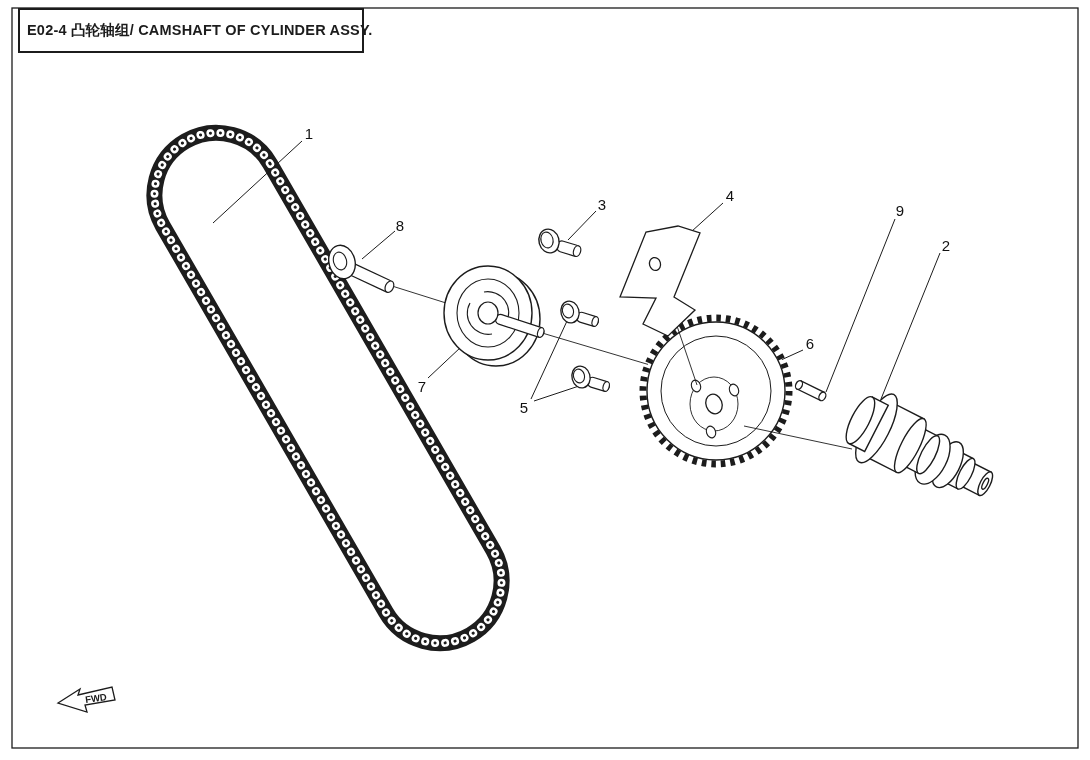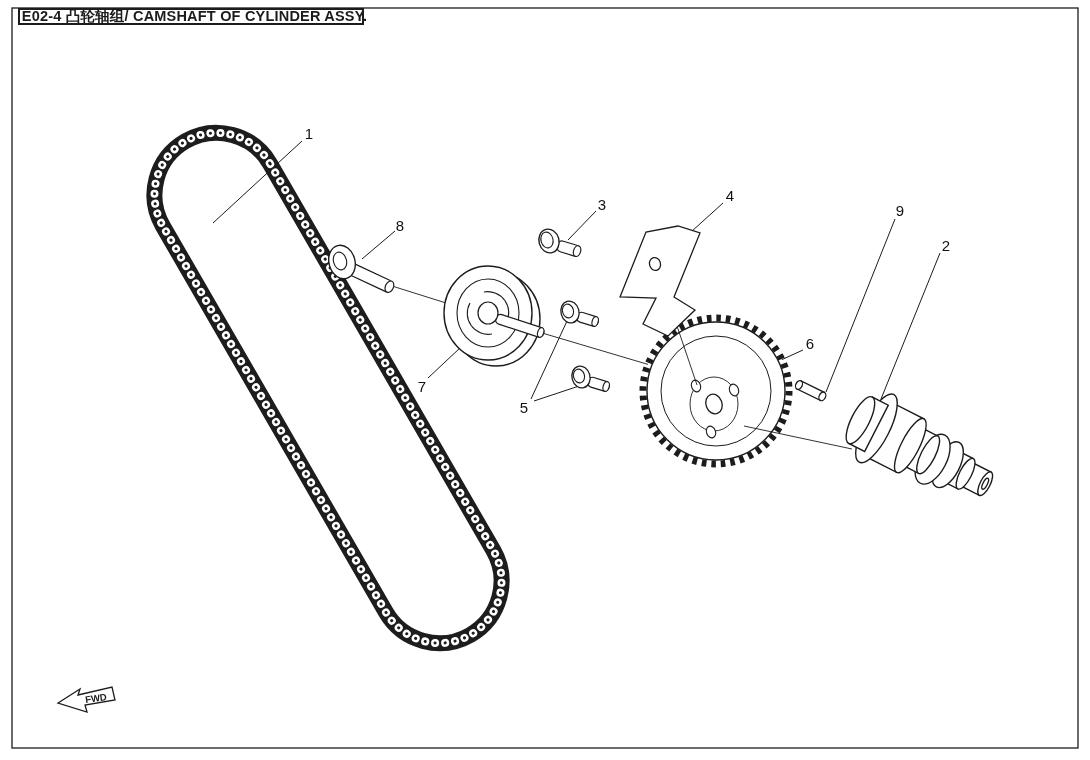--- a/index.html
+++ b/index.html
@@ -1,23 +1,23 @@
 <!DOCTYPE html>
 <html style="--ink: #1c1c1c; --bg: #ffffff;"><head>
 <meta charset="utf-8">
 <style>
   :root { --ink: #1c1c1c; --bg: #ffffff; }
   * { margin: 0; padding: 0; box-sizing: border-box; }
   body { width: 1090px; height: 760px; background: var(--bg); font-family: "Liberation Sans", sans-serif; position: relative; overflow: hidden; }
   .stage { position: absolute; left: 0; top: 0; width: 1090px; height: 760px; }
   svg.diagram { position: absolute; left: 0; top: 0; }
   .title-box {
-    position: absolute; left: 18px; top: 8px; width: 346px; height: 17px;
+    position: absolute; left: 18px; top: 8px; width: 346px; height: 45px;
     border: 2px solid var(--ink); background: var(--bg);
-    display: flex; align-items: center; padding-left: 7px; justify-content: center;
+    display: flex; align-items: center; padding-left: 7px;
   }
   .title-text { font-size: 14.5px; font-weight: bold; color: var(--ink); letter-spacing: 0.2px; white-space: nowrap; }
   .part-label {
     position: absolute; transform: translate(-50%, -50%);
     font-size: 15px; color: #111; font-weight: 500;
   }
 </style>
 </head>
 <body>
 

